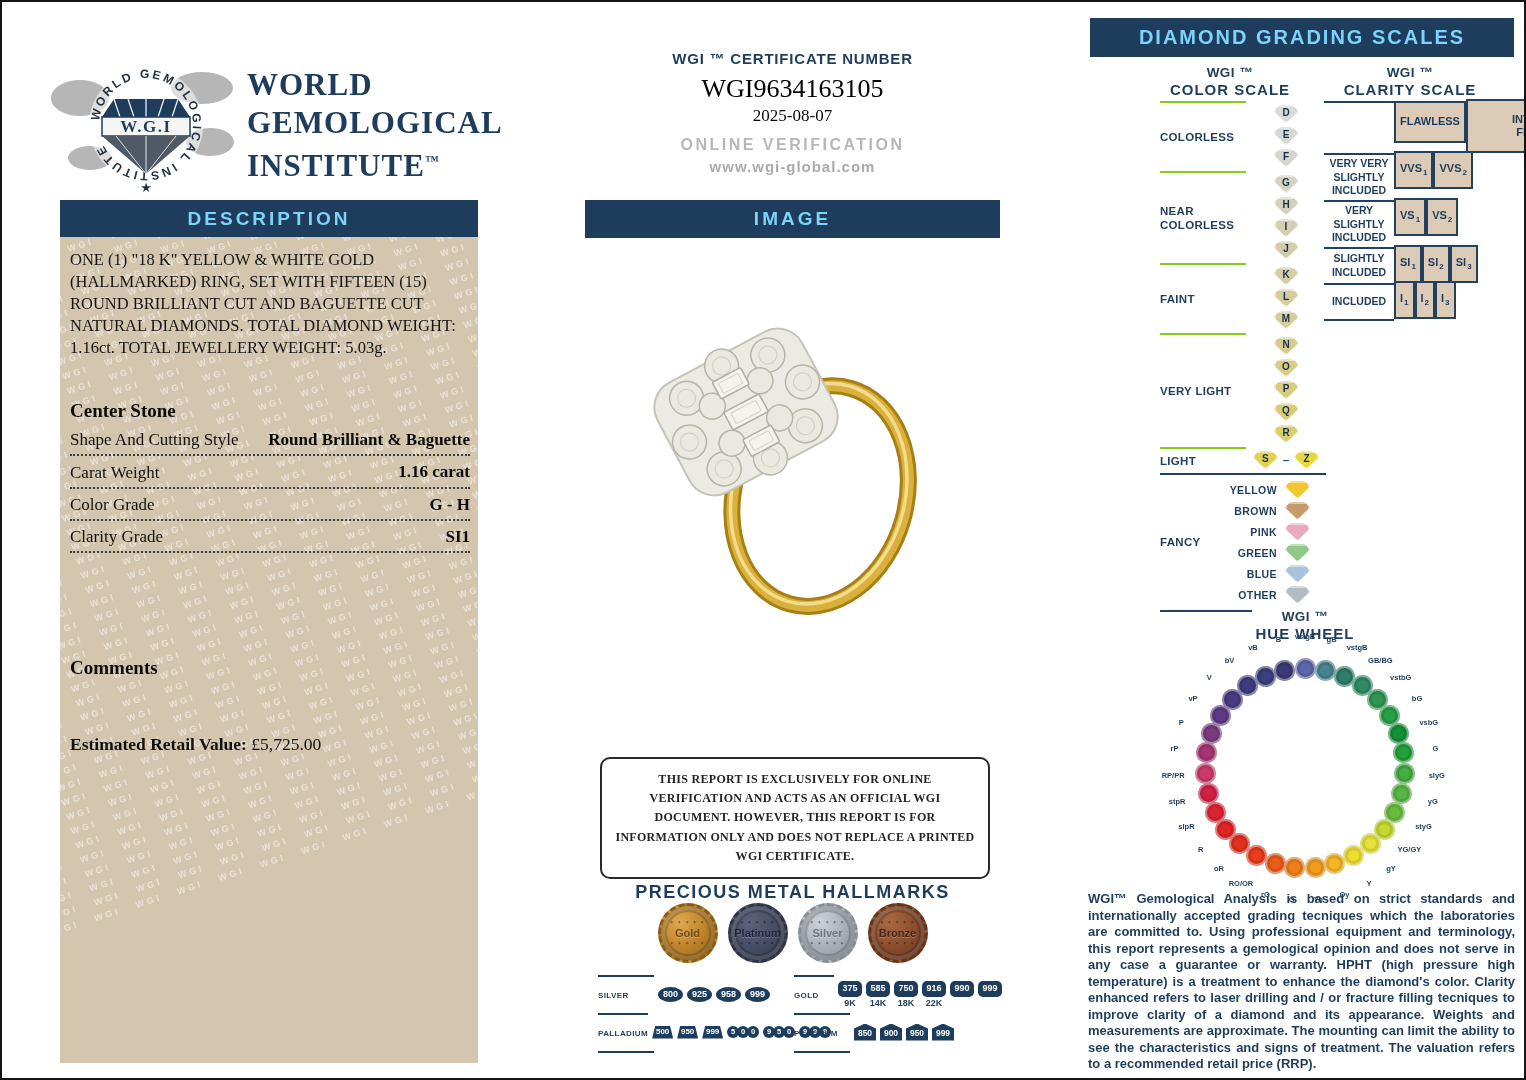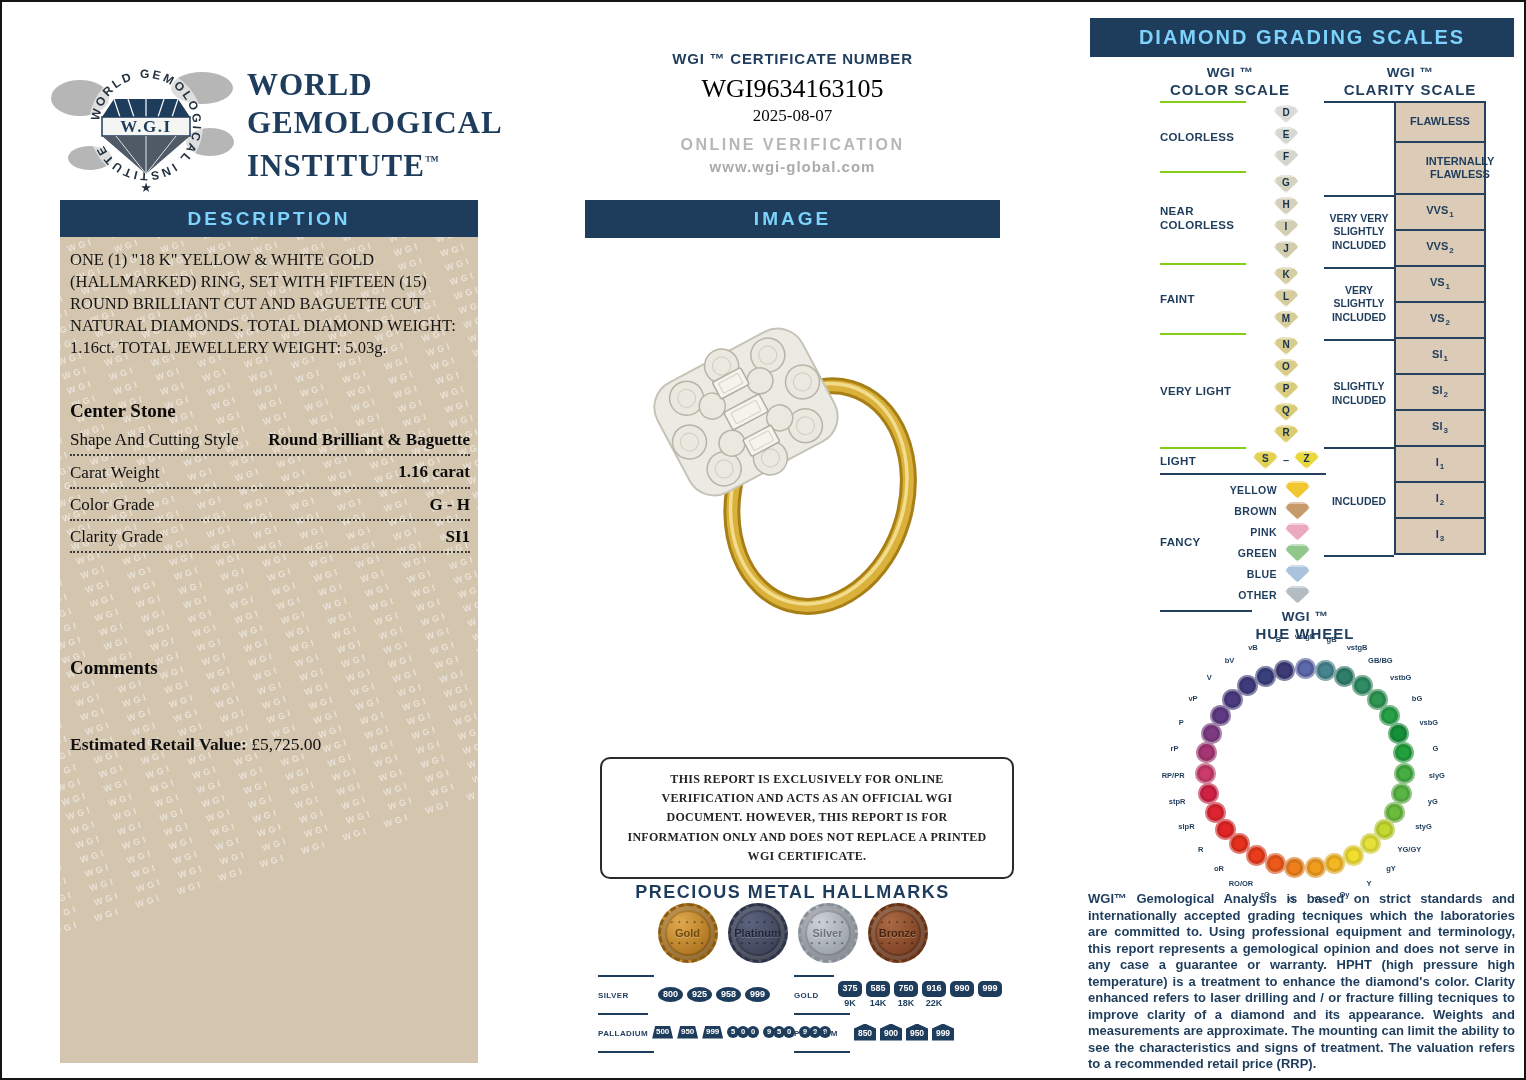--- a/index.html
+++ b/index.html
@@ -27,21 +27,21 @@
   #retail b{font-weight:bold;}
 
   
   #cert-header{left:585px;top:50px;width:415px;text-align:center;font-weight:bold;font-size:15px;letter-spacing:.8px;color:#1e3c5c;}
   #cert-number{left:585px;top:74px;width:415px;text-align:center;font:26px "Liberation Serif",serif;color:#000;}
   #cert-date{left:585px;top:106px;width:415px;text-align:center;font:17px "Liberation Serif",serif;color:#0a0a0a;}
   #verify-label{left:585px;top:136px;width:415px;text-align:center;font-weight:bold;font-size:16px;letter-spacing:2.5px;color:#b7b7b7;}
   #verify-url{left:585px;top:158px;width:415px;text-align:center;font-weight:bold;font-size:15px;letter-spacing:1px;color:#ababab;}
   #image-bar{left:585px;top:200px;width:415px;height:38px;}
   #ring{left:613px;top:282px;width:360px;height:365px;}
-  #notice{left:600px;top:757px;width:360px;border:2px solid #2a2a2a;border-radius:10px;padding:11px 25px;text-align:center;font:bold 12px/1.6 "Liberation Serif",serif;letter-spacing:.3px;color:#242424;}
+  #notice{left:600px;top:757px;width:360px;border:2px solid #2a2a2a;border-radius:10px;padding:11px 13px;text-align:center;font:bold 12px/1.6 "Liberation Serif",serif;letter-spacing:.3px;color:#242424;}
   #hallmarks-title{left:585px;top:882px;width:415px;text-align:center;font-weight:bold;font-size:18px;letter-spacing:1.5px;color:#1e3c5c;}
   #medals{left:585px;top:903px;width:415px;display:flex;justify-content:center;gap:10px;}
   .medal{width:60px;height:60px;border-radius:50%;border:3px dashed #555;box-sizing:border-box;display:flex;flex-direction:column;align-items:center;justify-content:center;box-shadow:inset 0 0 0 4px rgba(255,255,255,.14), inset 0 0 0 6px rgba(0,0,0,.18);}
   .medal-stars{font-size:5px;line-height:5px;color:rgba(0,0,0,.45);letter-spacing:1px;}
   .medal-label{font:bold 11px "Liberation Sans",sans-serif;text-shadow:0 1px 0 rgba(255,255,255,.25);margin:2px 0;}
   #hm-left{left:598px;top:975px;width:192px;}
   #hm-right{left:794px;top:975px;width:208px;}
   .hm-row{display:flex;align-items:center;min-height:38px;}
   .hm-label{width:56px;align-self:stretch;display:flex;align-items:center;border-top:2px solid #1e3c5c;font:bold 8px "Liberation Sans",sans-serif;letter-spacing:.4px;color:#1e3c5c;}
   .hm-close{width:56px;border-top:2px solid #1e3c5c;}
@@ -74,21 +74,21 @@
   .range-dash{margin:0 5px;font-weight:bold;color:#1e3c5c;font-size:11px;}
   #fancy-group{display:flex;border-top:2px solid #23405e;padding-top:4px;}
   #fancy-cat{width:48px;display:flex;align-items:center;font:bold 11.5px "Liberation Sans",sans-serif;color:#1e3c5c;letter-spacing:.3px;}
   #fancy-rows{flex:1;}
   .fancy-row{display:flex;align-items:center;justify-content:flex-end;gap:8px;height:21px;padding-right:16px;}
   .fancy-label{font:bold 10.5px "Liberation Sans",sans-serif;color:#1e3c5c;letter-spacing:.4px;}
   #color-endline{width:92px;border-top:2px solid #23405e;margin-top:5px;}
   #clarity-scale{left:1324px;top:101px;}
   .clg{display:flex;}
   .clg-label{width:70px;border-top:2px solid #23405e;display:flex;align-items:center;justify-content:center;text-align:center;font:bold 10.5px/1.3 "Liberation Sans",sans-serif;color:#1e3c5c;padding:2px 1px;box-sizing:border-box;}
-  .clg-cells{width:92px;display:flex;flex-direction:column;}
+  .clg-cells{width:92px;display:flex;flex-direction:row;}
   .cl-cell{border:2px solid #23405e;margin-top:-2px;background:#dccbb6;display:flex;align-items:center;justify-content:center;font:bold 11px/1.2 "Liberation Sans",sans-serif;color:#1e3c5c;text-align:center;padding:0 4px;box-sizing:border-box;}
   .cl-cell sub{font-size:8px;margin-left:1px;}
   .clg:first-child .cl-cell:first-child{margin-top:0;}
   .clg-close{width:70px;border-top:2px solid #23405e;}
   #hue-title{left:1220px;top:608px;width:170px;}
   #hue-wheel{left:1155px;top:640px;width:300px;height:262px;}
   .hue-dot{position:absolute;width:21px;height:21px;border-radius:50%;box-shadow:inset 0 0 0 2px rgba(255,255,255,.4), inset 0 0 0 5px rgba(0,0,0,.10);}
   .hue-label{position:absolute;font:bold 7.5px "Liberation Sans",sans-serif;color:#1e3c5c;white-space:nowrap;}
   #footer-text{left:1088px;top:891px;width:427px;font:bold 13px/16.5px "Liberation Sans",sans-serif;color:#1e3c5c;text-align:justify;}
 </style>

